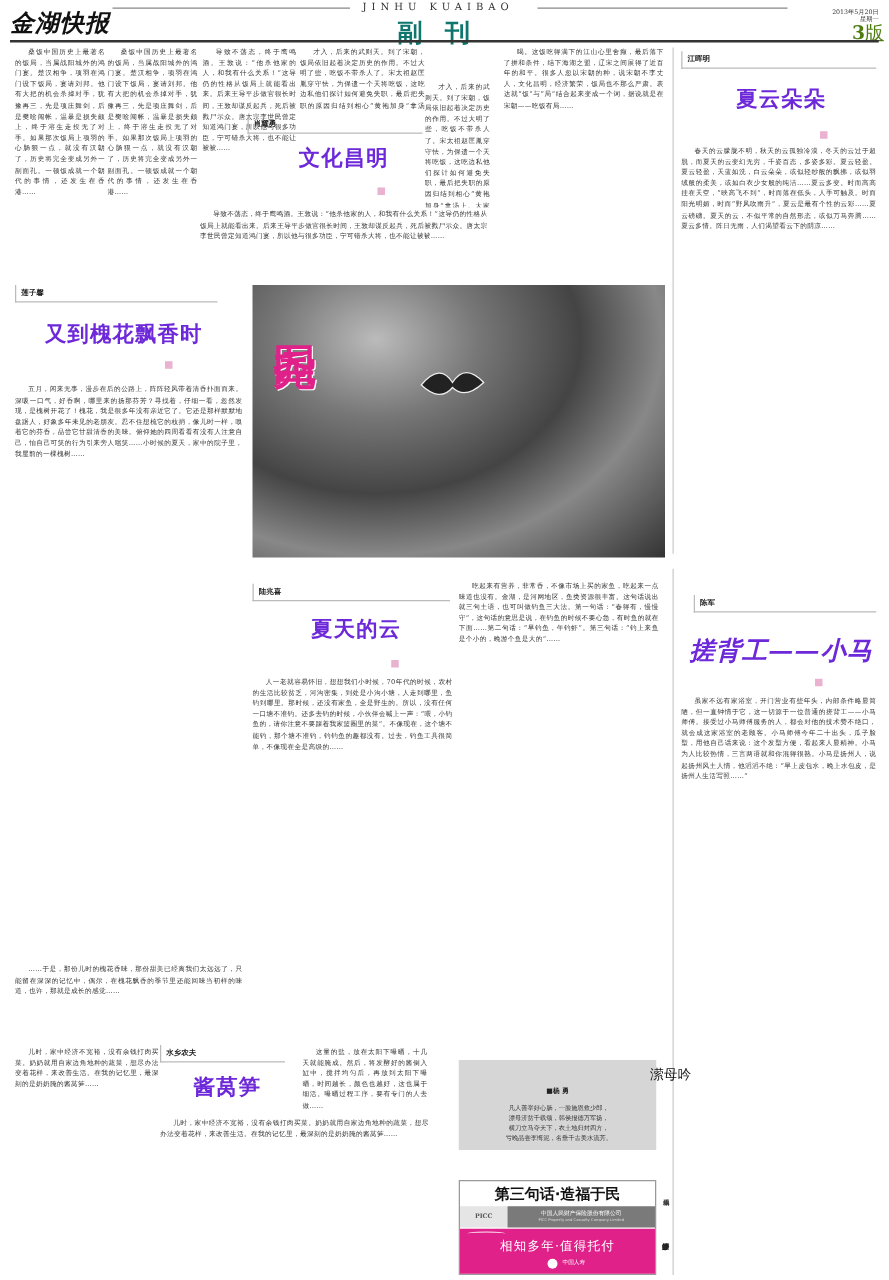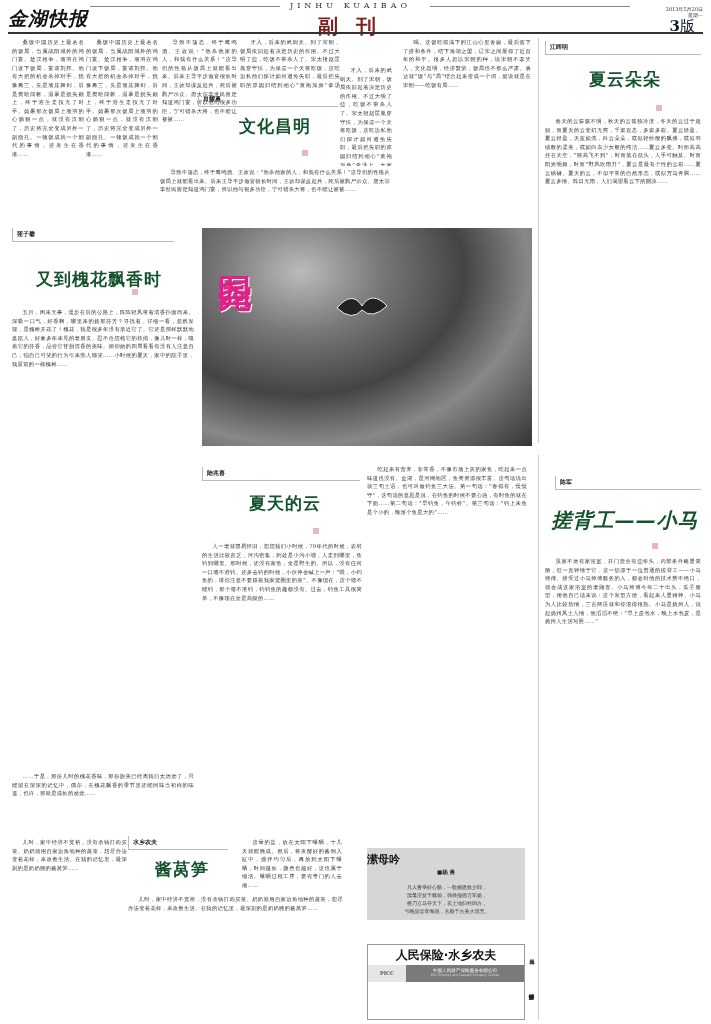--- a/index.html
+++ b/index.html
@@ -1,29 +1,29 @@
 <!DOCTYPE html>
 <html><head>
 <meta charset="utf-8">
 <style>
 *{margin:0;padding:0;box-sizing:border-box;}
 body{width:711px;height:1024px;background:#fff;font-family:"DejaVu Serif",serif;color:#222;position:relative;overflow:hidden;}
 .abs{position:absolute;}
 .hdr-logo{left:8px;top:6px;font-size:19px;font-weight:bold;font-style:italic;color:#111;letter-spacing:1px;text-align:center;}
 .hdr-line{top:6px;height:1px;background:#888;}
 .hdr-pinyin{left:290px;top:1px;font-size:8px;letter-spacing:4px;color:#333;font-family:"DejaVu Serif",serif;}
-.hdr-title{left:318px;top:13px;font-size:20px;font-weight:bold;letter-spacing:18px;color:#7f1d1d;}
+.hdr-title{left:318px;top:13px;font-size:20px;font-weight:bold;letter-spacing:18px;color:#0f766e;}
 .hdr-date{right:8px;top:6px;font-size:5px;color:#333;text-align:right;}
 .hdr-edition-label{right:8px;top:12px;font-size:5px;color:#333;}
-.hdr-page{right:16px;top:17px;font-size:15px;font-weight:bold;color:#0f172a;text-decoration:underline;}
+.hdr-page{right:4px;top:17px;font-size:15px;font-weight:bold;color:#4d7c0f;text-decoration:underline;}
 .hdr-rule{left:8px;right:8px;top:32px;height:2px;background:#333;}
 .txt{font-size:5.3px;line-height:8.6px;color:#333;text-align:justify;overflow:hidden;letter-spacing:0.3px;}
 .txt p{text-indent:2em;}
 .author-bar{font-size:6px;font-weight:bold;color:#222;border-bottom:1px solid #bbb;border-left:1px solid #bbb;padding:2px 4px;}
-.headline{font-size:17px;font-weight:bold;color:#14532d;text-align:center;font-family:"DejaVu Serif",serif;letter-spacing:1px;}
+.headline{font-size:17px;font-weight:bold;color:#6d28d9;text-align:center;font-family:"DejaVu Serif",serif;letter-spacing:1px;}
 .pink-dot{width:6px;height:6px;background:#e8b2d0;}
 .photo{background:radial-gradient(ellipse at 30% 20%,#bbb 0%,#777 25%,#444 50%,#888 70%,#333 100%);overflow:hidden;}
 .photo-title{color:#e0218a;font-size:34px;font-weight:bold;line-height:38px;font-family:"DejaVu Serif",serif;text-shadow:1px 1px 0 #fff;}
 .poem-box{background:#d6d6d6;}
 .ad{border:1px solid #999;}
 .col-rule{width:1px;background:#ccc;}
 </style>
 </head>
 <body>
 
@@ -64,21 +64,21 @@
 
 <div class="abs author-bar" style="left:545px;top:41px;width:156px;">江晖明</div>
 <div class="abs headline" style="left:550px;top:68px;width:150px;">夏云朵朵</div>
 <div class="abs pink-dot" style="left:656px;top:105px;"></div>
 <div class="abs txt" style="left:545px;top:117px;width:156px;height:330px;">
     <p>春天的云朦胧不明，秋天的云孤独冷漠，冬天的云过于超脱，而夏天的云变幻无穷，千姿百态，多姿多彩。夏云轻盈。夏云轻盈，天蓝如洗，白云朵朵，或似轻纱般的飘拂，或似羽绒般的柔美，或如白衣少女般的纯洁……夏云多变。时而高高挂在天空，“映高飞不到”，时而落在低头，人手可触及。时而阳光明媚，时而“野风吹雨升”，夏云是最有个性的云彩……夏云磅礴。夏天的云，不似平常的自然形态，或似万马奔腾……夏云多情。阵日无雨，人们渴望看云下的阴凉……</p>
   </div>
 <div class="abs col-rule" style="left:538px;top:38px;height:405px;"></div>
 
 <div class="abs author-bar" style="left:12px;top:228px;width:162px;">莲子馨</div>
-<div class="abs headline" style="left:14px;top:268px;width:170px;">又到槐花飘香时</div>
+<div class="abs headline" style="left:14px;top:256px;width:170px;">又到槐花飘香时</div>
 <div class="abs pink-dot" style="left:132px;top:289px;"></div>
 <div class="abs txt" style="left:12px;top:308px;width:182px;height:450px;">
     <p>五月，闲来无事，漫步在后的公路上，阵阵轻风带着清香扑面而来。深吸一口气，好香啊，哪里来的扬那芬芳？寻找着，仔细一看，忽然发现，是槐树开花了！槐花，我是很多年没有亲近它了。它还是那样默默地盘踞人，好象多年未见的老朋友。忍不住想梳它的枝捎，像儿时一样，嗅着它的芬香，品尝它甘甜清香的美味。俯仰她的四周看看有没有人注意自己，怕自己可笑的行为引来旁人嗤笑……小时候的夏天，家中的院子里，我屋前的一棵槐树……</p>
   </div>
 <div class="abs txt" style="left:12px;top:772px;width:182px;height:40px;">
     <p>……于是，那份儿时的槐花香味，那份甜美已经离我们太远远了，只能留在深深的记忆中，偶尔，在槐花飘香的季节里还能回味当初样的味道，也许，那就是成长的感觉……</p>
   </div>
 
 <div class="abs photo" style="left:202px;top:228px;width:330px;height:218px;">
   <div class="abs photo-title" style="left:14px;top:22px;width:40px;">
@@ -113,33 +113,41 @@
 <div class="abs author-bar" style="left:128px;top:836px;width:100px;">水乡农夫</div>
 <div class="abs headline" style="left:132px;top:858px;width:100px;">酱莴笋</div>
 <div class="abs txt" style="left:242px;top:838px;width:100px;height:55px;">
     <p>这量的盐，放在太阳下曝晒，十几天就能腌成。然后，将发酵好的酱倒入缸中，搅拌均匀后，再放到太阳下曝晒，时间越长，颜色也越好，这也属于细活。曝晒过程工序，要有专门的人去做……</p>
   </div>
 <div class="abs txt" style="left:128px;top:895px;width:215px;height:125px;">
     <p>儿时，家中经济不宽裕，没有余钱打肉买菜。奶奶就用自家边角地种的蔬菜，想尽办法变着花样，来改善生活。在我的记忆里，最深刻的是奶奶腌的酱莴笋……</p>
   </div>
 
 <div class="abs poem-box" style="left:367px;top:848px;width:158px;height:72px;">
-  <div class="abs" style="left:0;top:4px;width:186px;text-align:left;font-size:11px;font-weight:bold;color:#111;">潆母吟</div>
+  <div class="abs" style="left:0;top:4px;width:186px;text-align:right;font-size:11px;font-weight:normal;color:#111;">潆母吟</div>
   <div class="abs" style="left:0;top:21px;width:158px;text-align:center;font-size:5.5px;font-weight:bold;color:#222;">■杨 勇</div>
   <div class="abs" style="left:10px;top:35px;width:140px;font-size:5px;line-height:8px;color:#333;text-align:center;">
     <div>凡人善举好心肠，一脸施恩救少郎，</div>
     <div>漂母济贫千载颂，韩侯报德万军扬，</div>
     <div>横刀立马夺天下，衣土地归封四方，</div>
     <div>亏晚品尝李悔泥，名垂千古美水流芳。</div>
   </div>
 </div>
 
 <div class="abs ad" style="left:367px;top:944px;width:158px;height:76px;">
-  <div class="abs" style="left:0;top:2px;width:156px;text-align:center;font-size:12px;font-weight:bold;color:#111;font-family:'DejaVu Sans',sans-serif;">人民保险·水乡农夫</div>
+  <div class="abs" style="left:0;top:2px;width:156px;text-align:center;font-size:12px;font-weight:bold;color:#111;font-family:'DejaVu Sans',sans-serif;">第三句话·造福于民</div>
   <div class="abs" style="left:0;top:20px;width:38px;height:17px;background:#e5e5e5;font-size:5px;font-weight:bold;color:#555;text-align:center;line-height:17px;"><span>PICC</span></div>
   <div class="abs" style="left:38px;top:20px;width:118px;height:17px;background:#7a7a7a;">
     <div style="font-size:4.6px;color:#fff;text-align:center;margin-top:3px;font-family:'DejaVu Sans',sans-serif;">中国人民财产保险股份有限公司</div>
     <div style="font-size:3px;color:#ddd;text-align:center;font-family:'DejaVu Sans',sans-serif;">PICC Property and Casualty Company Limited</div>
+  </div>
+  <div class="abs" style="left:0;top:38px;width:156px;height:36px;background:#e0218a;">
+    <div class="abs" style="left:6px;top:2px;width:30px;height:4px;border-top:1px solid #fff;border-radius:50%;"></div>
+    <div class="abs" style="left:0;top:7px;width:156px;text-align:center;font-size:10px;color:#fff;font-family:'DejaVu Sans',sans-serif;letter-spacing:1px;">相知多年·值得托付</div>
+    <div class="abs" style="left:70px;top:24px;width:8px;height:8px;border-radius:50%;background:#fff;"></div>
+    <div class="abs" style="left:82px;top:24px;font-size:4.5px;color:#fff;font-family:'DejaVu Sans',sans-serif;">
+      <div>中国人寿</div>
+    </div>
   </div>
 </div>
 
 <div class="abs" style="left:527px;top:955px;width:8px;font-size:5px;line-height:6px;color:#333;writing-mode:vertical-rl;">本版编辑</div>
 <div class="abs" style="left:527px;top:990px;width:8px;font-size:5.5px;line-height:7px;font-weight:bold;color:#222;writing-mode:vertical-rl;">缪静媛</div>
 
 </body></html>

